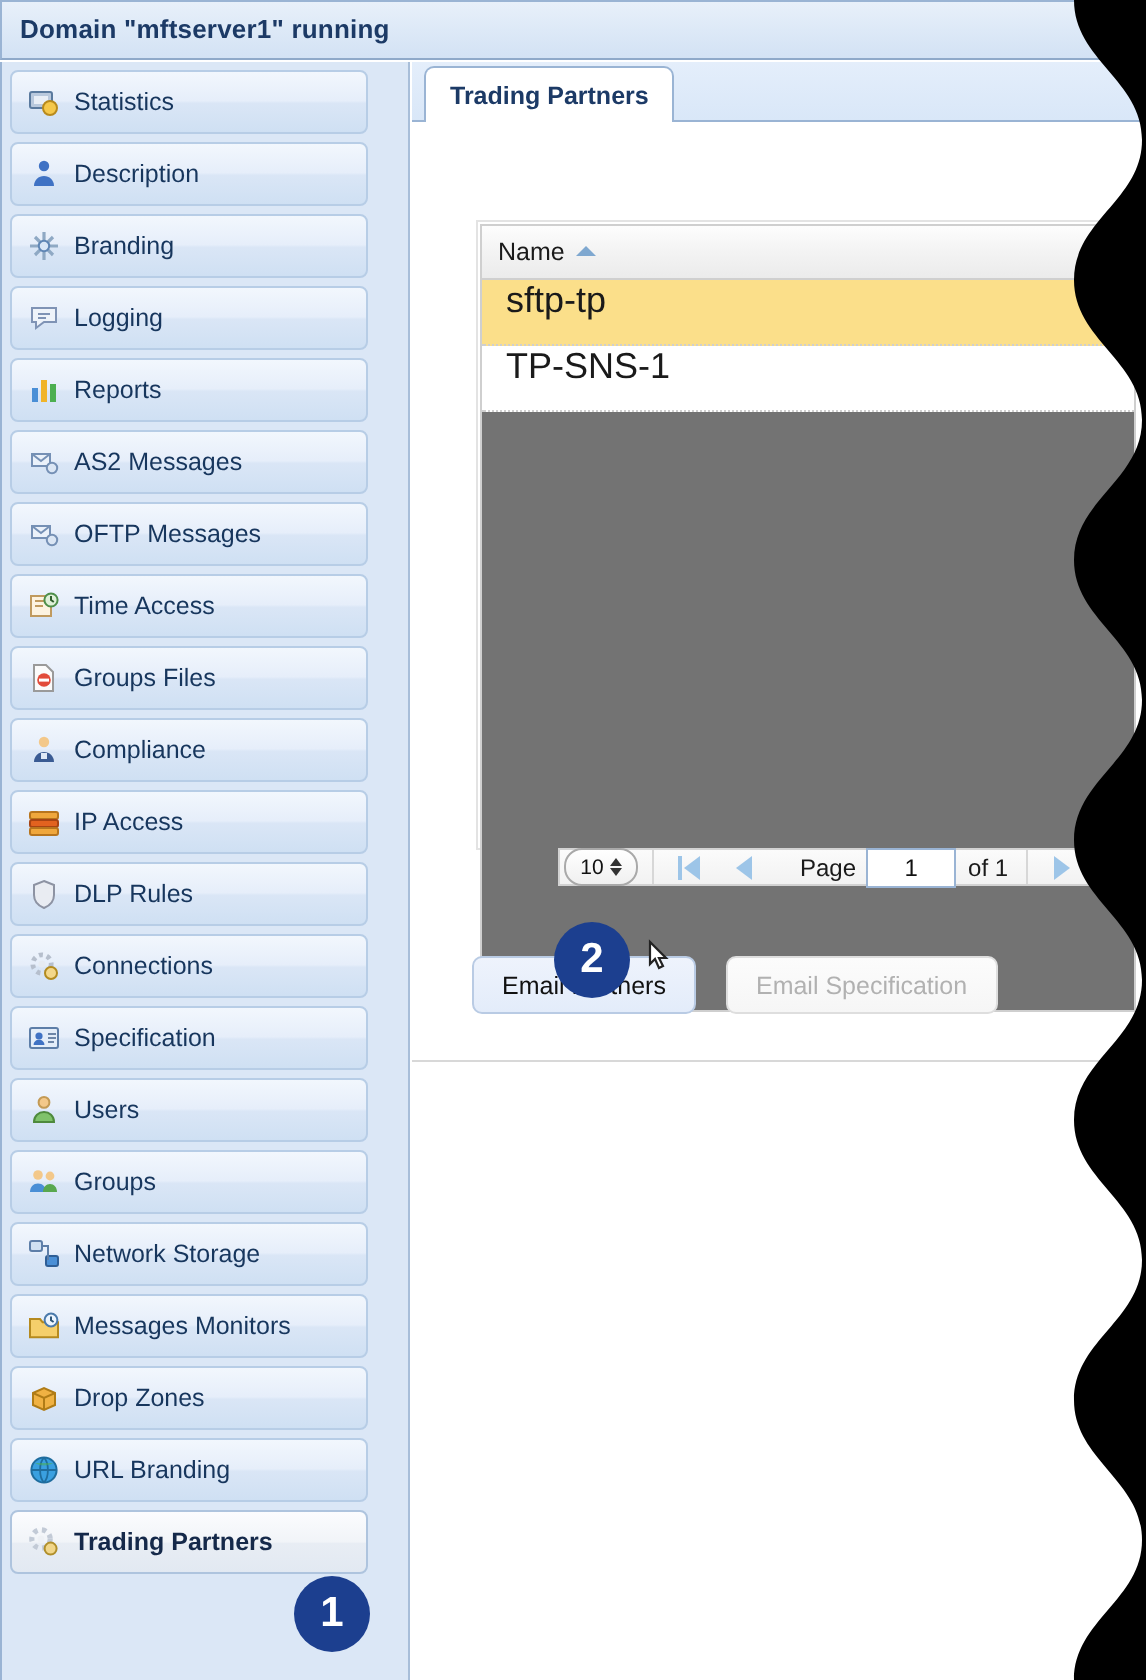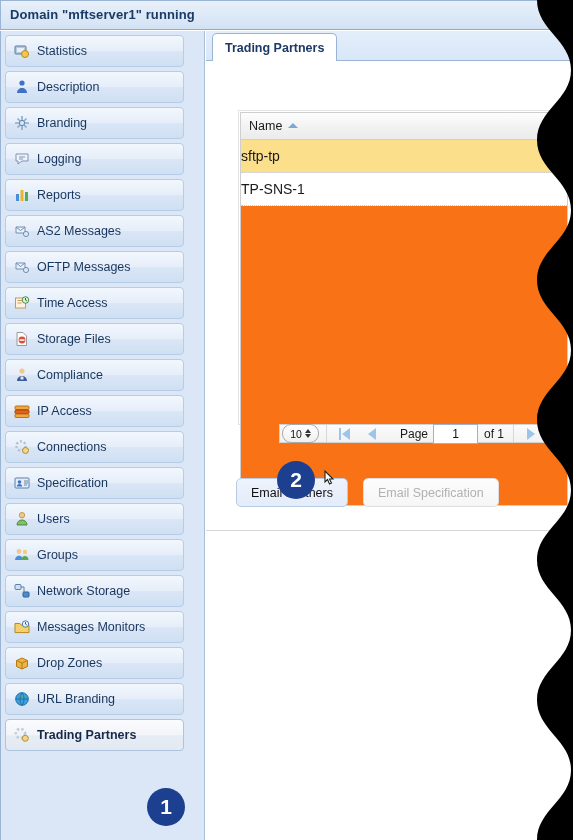--- a/index.html
+++ b/index.html
@@ -124,21 +124,21 @@
     left: 32px; top: 49px;
     width: 330px; height: 315px;
     background: #ffffff;
     border: 1px solid #e3e3e3;
   }
   .grid {
     position: absolute;
     left: 1px; top: 1px;
     width: 328px; height: 394px;
     border: 1px solid #cfcfcf;
-    background: #f97316;
+    background: #737373;
     overflow: hidden;
   }
   .grid-header {
     height: 27px;
     background: linear-gradient(to bottom, #fdfdfd 0%, #f3f3f3 50%, #ebebeb 100%);
     border-bottom: 1px solid #cfcfcf;
     display: flex;
     align-items: center;
     padding-left: 8px;
     font-size: 12.5px;
@@ -150,23 +150,23 @@
     width: 0; height: 0;
     margin-left: 6px;
     margin-bottom: 2px;
     border-left: 5px solid transparent;
     border-right: 5px solid transparent;
     border-bottom: 5px solid #7fa8d0;
   }
   .grid-row {
     height: 33px;
     display: flex;
-    align-items: center;
-    padding-left: 0;
-    font-size: 14px;
+    align-items: flex-start;
+    padding-left: 12px;
+    font-size: 18px;
     color: #1a1a1a;
     border-bottom: 1px dotted #cfcfcf;
     background: #ffffff;
     cursor: pointer;
   }
   .grid-row.selected { background: #fbdf8a; }
 
   
   .pagerbar {
     position: absolute;
@@ -344,37 +344,43 @@
             <path d="M11.5 3v2l1.4 1" stroke="#2f5e2c" fill="none"></path>
           </svg></span>
         <span class="side-label">Time Access</span>
       </div>
       <div class="side-item">
         <span class="side-icon"><svg xmlns="http://www.w3.org/2000/svg" viewBox="0 0 16 16">
             <path d="M3 1.5h6l3.5 3.5v9.5H3z" fill="#fbfbfb" stroke="#9a9a9a"></path>
             <circle cx="8" cy="9" r="3.4" fill="#e24b3a"></circle>
             <rect x="5.5" y="8.3" width="5" height="1.5" fill="#fff"></rect>
           </svg></span>
-        <span class="side-label">Storage Files</span>
+        <span class="side-label">Groups Files</span>
       </div>
       <div class="side-item">
         <span class="side-icon"><svg xmlns="http://www.w3.org/2000/svg" viewBox="0 0 16 16">
             <circle cx="8" cy="4" r="2.6" fill="#f3c88a"></circle>
             <path d="M3 14c0-3 2.3-5 5-5s5 2 5 5z" fill="#3a5b93"></path>
             <path d="M6.5 9.5h3v3h-3z" fill="#dfe9f6"></path>
           </svg></span>
         <span class="side-label">Compliance</span>
       </div>
       <div class="side-item">
         <span class="side-icon"><svg xmlns="http://www.w3.org/2000/svg" viewBox="0 0 16 16">
             <rect x="1" y="3" width="14" height="3.5" rx="1" fill="#f0a73c" stroke="#b8751d"></rect>
             <rect x="1" y="7" width="14" height="3.5" rx="1" fill="#e2621f" stroke="#a74413"></rect>
             <rect x="1" y="11" width="14" height="3.5" rx="1" fill="#f0a73c" stroke="#b8751d"></rect>
           </svg></span>
         <span class="side-label">IP Access</span>
+      </div>
+      <div class="side-item">
+        <span class="side-icon"><svg xmlns="http://www.w3.org/2000/svg" viewBox="0 0 16 16">
+            <path d="M8 1.5l5 2v5c0 3.5-2.5 5.5-5 6.5-2.5-1-5-3-5-6.5v-5z" fill="#e9ecf2" stroke="#8d93a3"></path>
+          </svg></span>
+        <span class="side-label">DLP Rules</span>
       </div>
       <div class="side-item">
         <span class="side-icon"><svg xmlns="http://www.w3.org/2000/svg" viewBox="0 0 16 16">
             <circle cx="7" cy="7" r="4.6" fill="none" stroke="#b6bfcd" stroke-width="2.4" stroke-dasharray="2 2"></circle>
             <circle cx="7" cy="7" r="1.8" fill="#e6ebf2"></circle>
             <circle cx="11.5" cy="11.5" r="3" fill="#f3d78a" stroke="#b38b1f"></circle>
           </svg></span>
         <span class="side-label">Connections</span>
       </div>
       <div class="side-item">

